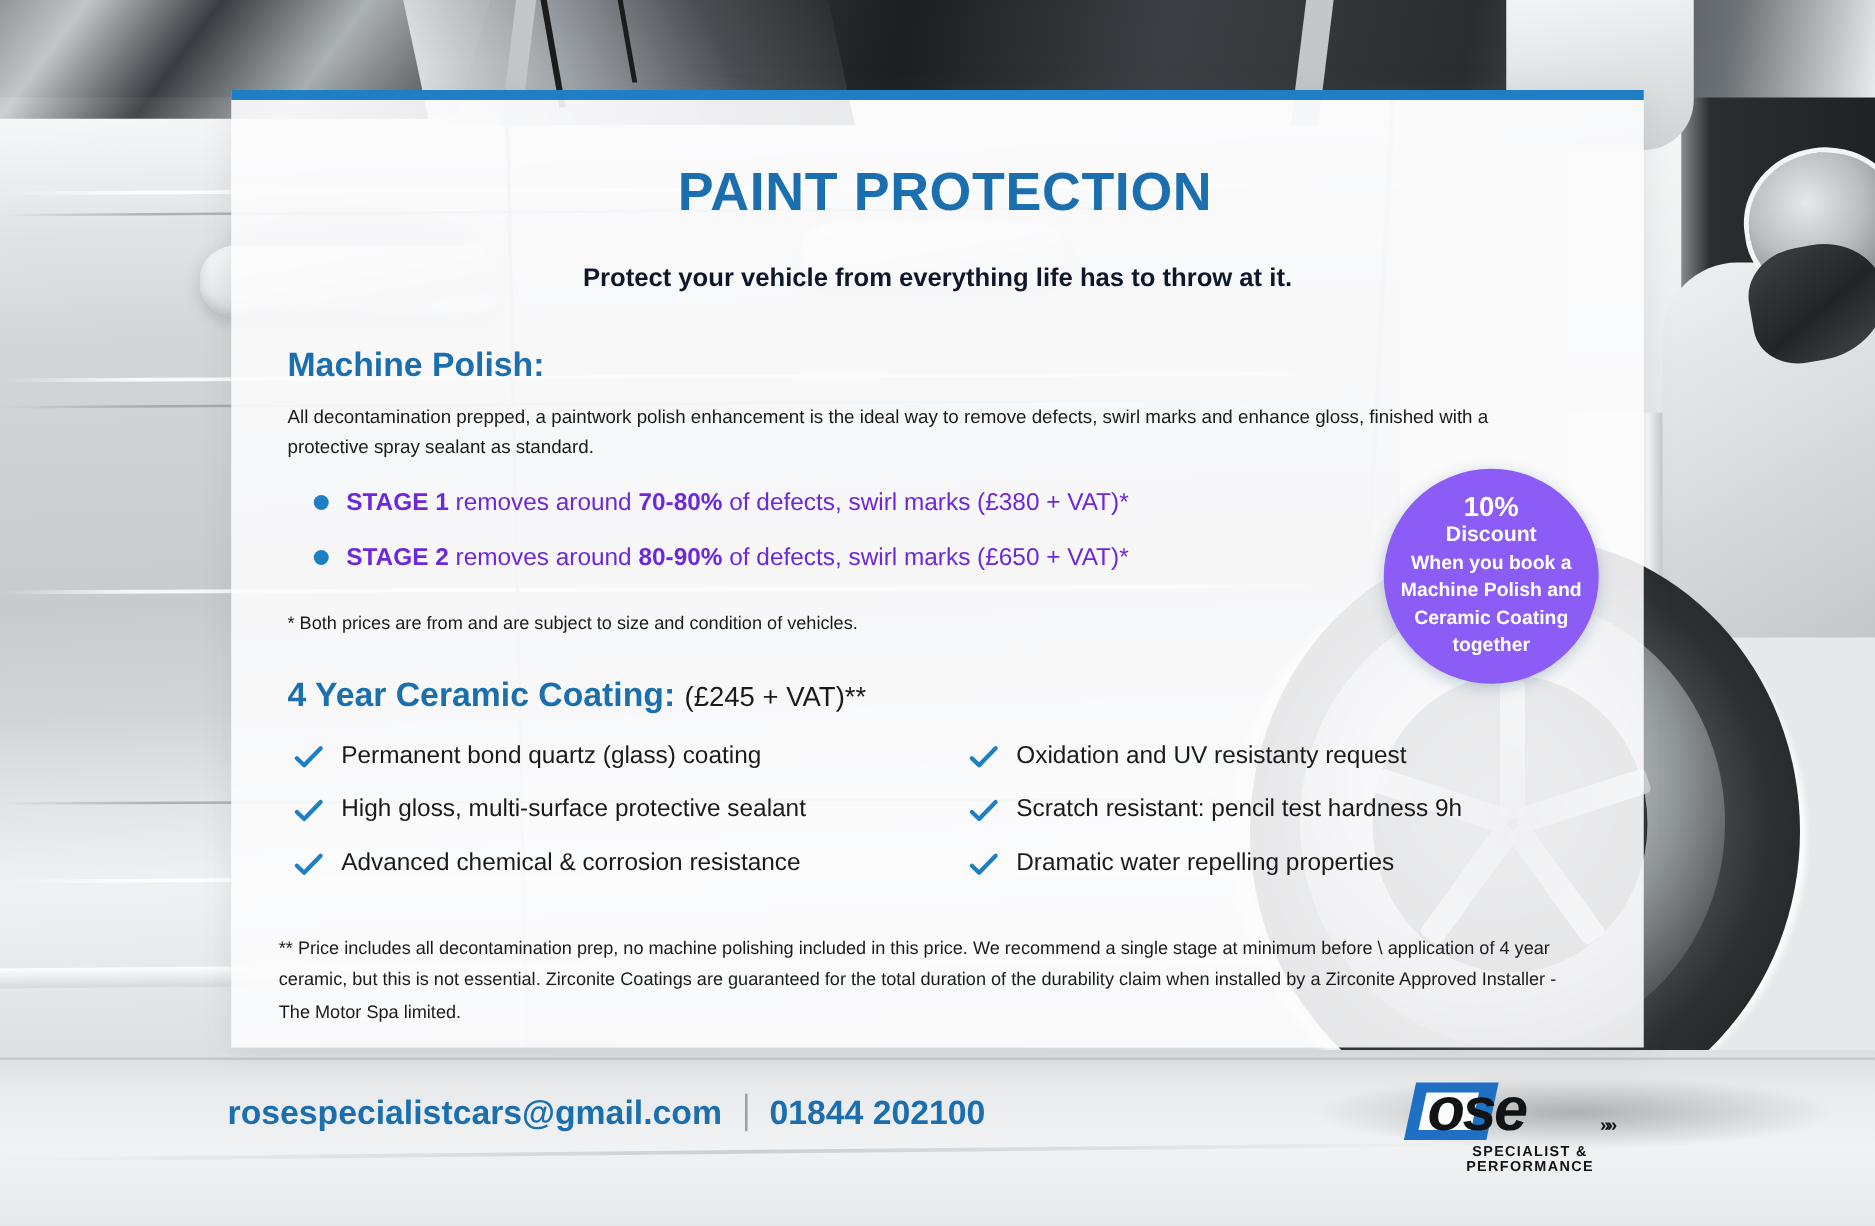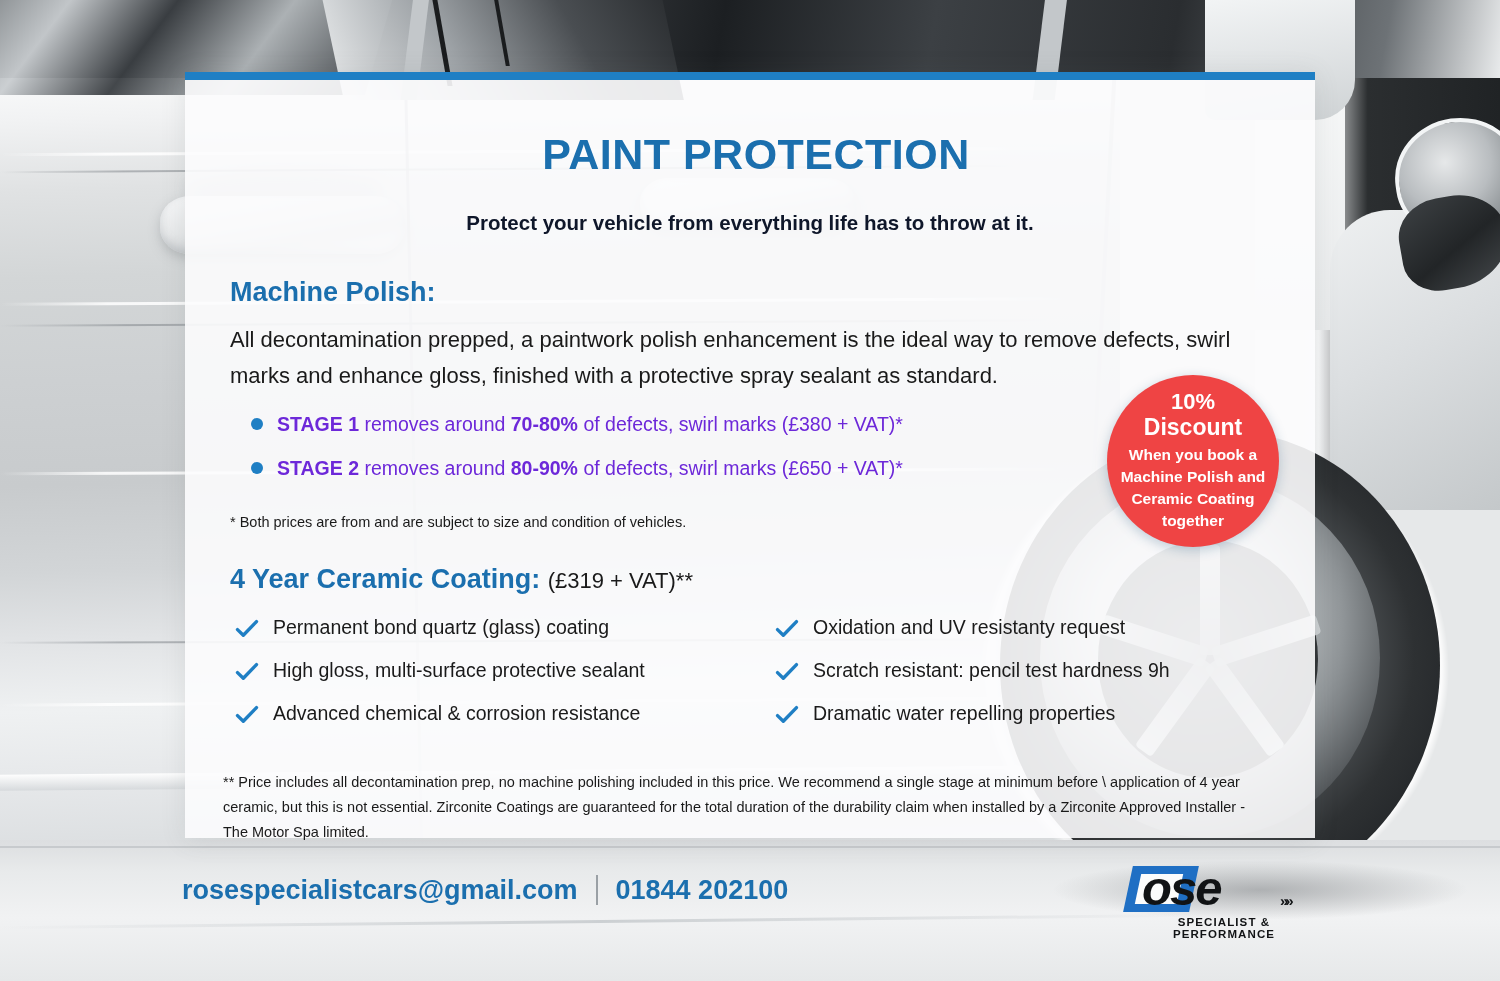--- a/index.html
+++ b/index.html
@@ -181,21 +181,21 @@
   }
   .sec-head{
     margin:0;padding:42px 0 0 45px;
     font-size:27px;font-weight:bold;color:#1b6fae;
   }
   .sec-head .suffix{
     font-size:22px;font-weight:normal;color:#1a1a1a;
   }
   .body-copy{
     margin:0;padding:14px 58px 0 45px;
-    font-size:22px;line-height:1.62;color:#1a1a1a;
+    font-size:15px;line-height:1.62;color:#1a1a1a;
   }
   ul.stages{
     margin:0;padding:16px 0 0 66px;list-style:none;
   }
   ul.stages li{
     position:relative;font-size:19.5px;line-height:1.55;color:#6d28d9;
     margin-bottom:14px;padding-left:26px;
   }
   ul.stages li .dot{
     position:absolute;left:0;top:9px;width:12px;height:12px;border-radius:50%;
@@ -217,26 +217,26 @@
     flex:0 0 auto;width:24px;height:24px;margin-right:14px;margin-top:2px;
   }
   .feat-text{font-size:19.5px;color:#1a1a1a;line-height:1.25;}
   .disclaimer{
     margin:0;padding:26px 55px 0 38px;font-size:14.5px;line-height:1.75;color:#1a1a1a;
   }
 
   
   #badge{
     position:absolute;left:1107px;top:375px;width:172px;height:172px;border-radius:50%;
-    background:#ef4444;color:#ffffff;text-align:center;
+    background:#8b5cf6;color:#ffffff;text-align:center;
     display:flex;flex-direction:column;align-items:center;justify-content:center;
     box-shadow:0 3px 12px rgba(40,90,130,.28);
   }
   #badge .b1{font-size:22px;font-weight:bold;line-height:1.12;}
-  #badge .b2{font-size:23px;font-weight:bold;line-height:1.12;margin-bottom:3px;}
+  #badge .b2{font-size:17px;font-weight:bold;line-height:1.12;margin-bottom:3px;}
   #badge .b3{font-size:15.5px;font-weight:bold;line-height:1.42;}
 
   
   #footer-contact{
     position:absolute;left:182px;top:875px;display:flex;align-items:flex-start;
     font-size:27px;font-weight:bold;color:#1b6fae;
   }
   #footer-contact .sep{
     display:inline-block;width:2px;height:30px;background:#9aa0a5;margin:0 18px;
   }
@@ -337,21 +337,21 @@
     <li>
       <span class="dot"></span>
       <b>STAGE 2</b><span> removes around </span><b>80-90%</b><span> of defects, swirl marks  (£650 + VAT)*</span>
     </li>
   </ul>
 
   <p class="footnote">* Both prices are from and are subject to size and condition of vehicles.</p>
 
   <h2 class="sec-head" style="padding-top:34px;">
     <span>4 Year Ceramic Coating:</span>
-    <span class="suffix">(£319 + VAT)**</span>
+    <span class="suffix">(£245 + VAT)**</span>
   </h2>
 
   <div class="features">
     <div class="feat-col">
       <div class="feat">
         <span class="tick">
           <svg viewBox="0 0 24 24" width="24" height="24">
                 <path d="M2.5 12.6 L8.3 18.2 L21.5 4.6" fill="none" stroke="#1f7fc4" stroke-width="3.4" stroke-linecap="round" stroke-linejoin="round"></path>
               </svg>
         </span>

